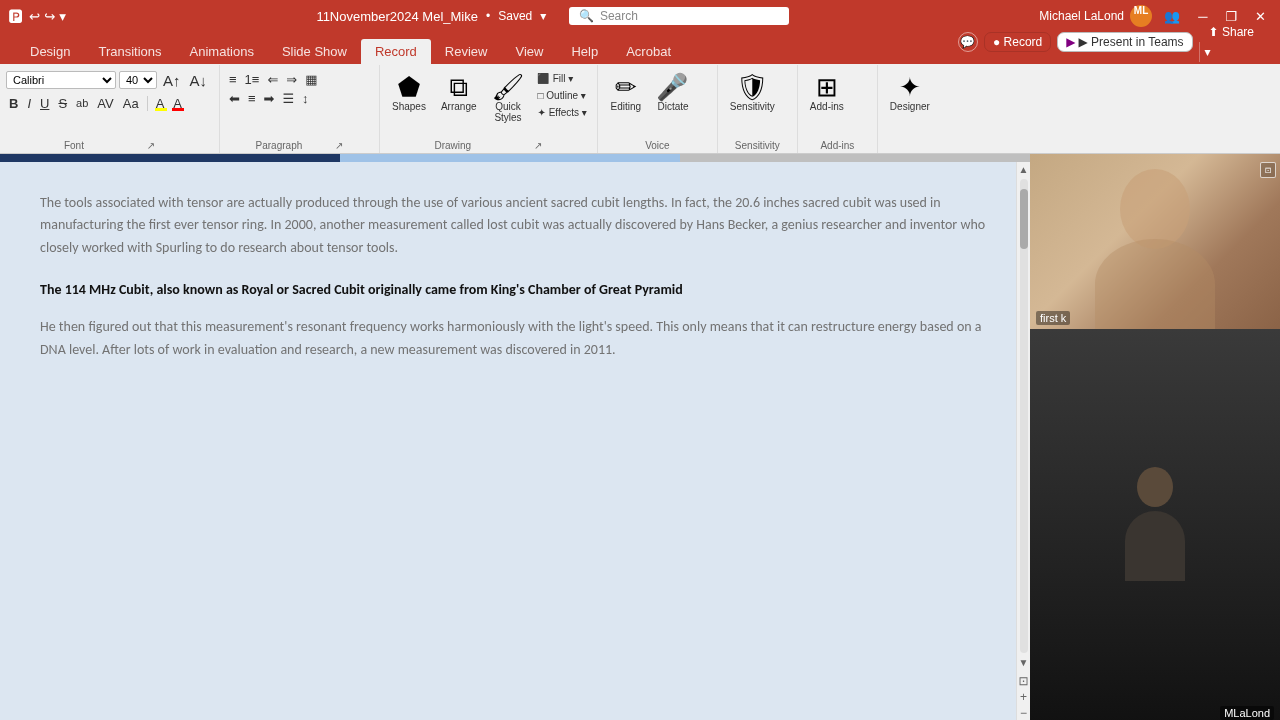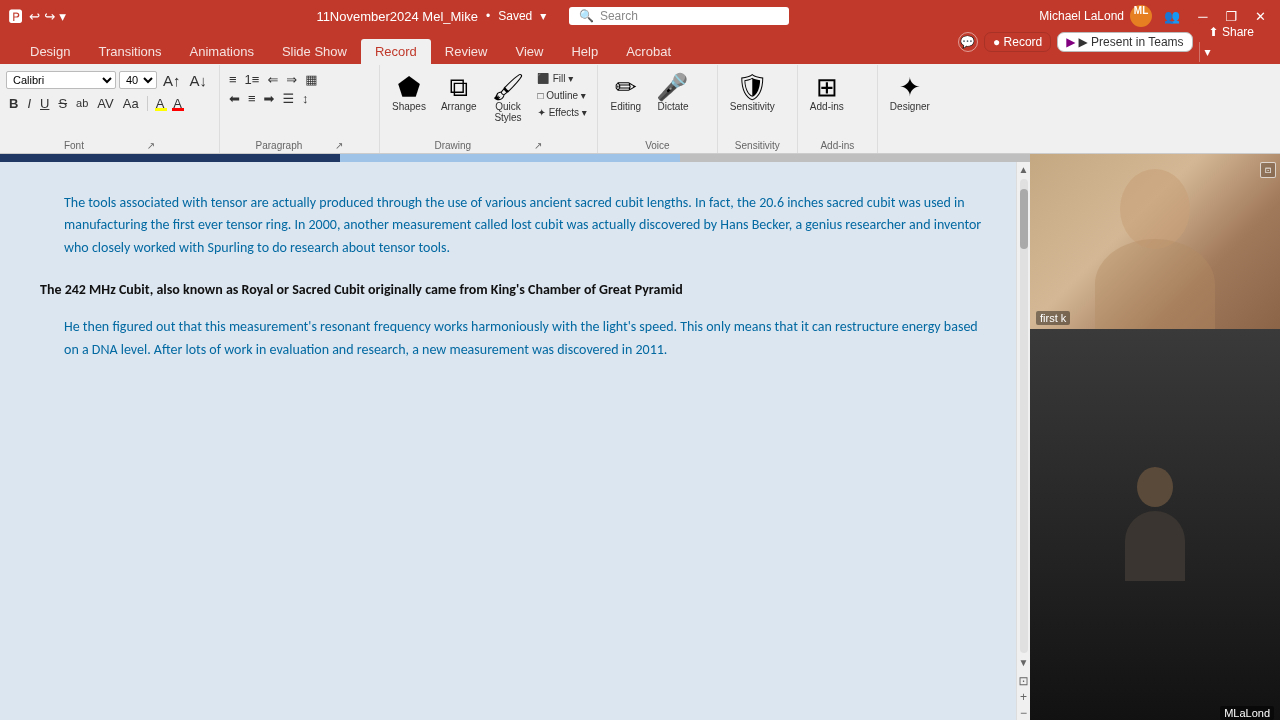--- a/index.html
+++ b/index.html
@@ -86,21 +86,21 @@
     .progress-seg2 { background: #9fc2e7; flex: 0 0 33%; }
     .progress-seg3 { background: #bfbfbf; flex: 1; }
 
     .slide-content {
       background: #dce6f1;
       padding: 30px 40px;
       height: 100%;
       overflow: hidden;
       font-family: 'Calibri', Arial, sans-serif;
     }
-    .slide-para { font-size: 14px; color: #0369a1; line-height: 1.6; margin-bottom: 20px; margin-left: 24px; }
+    .slide-para { font-size: 14px; color: #737373; line-height: 1.6; margin-bottom: 20px; }
     .slide-heading { font-size: 14px; font-weight: bold; color: #111; line-height: 1.5; margin-bottom: 10px; }
 
     
     .right-panel {
       width: 250px;
       background: #1a1a1a;
       display: flex;
       flex-direction: column;
     }
     .video-top {
@@ -403,21 +403,21 @@
 
     <div class="slide-progress-bar">
       <div class="progress-seg1"></div>
       <div class="progress-seg2"></div>
       <div class="progress-seg3"></div>
     </div>
 
     <div class="slide-content">
       <p class="slide-para">The tools associated with tensor are actually produced through the use of various ancient sacred cubit lengths. In fact, the 20.6 inches sacred cubit was used in manufacturing the first ever tensor ring. In 2000, another measurement called lost cubit was actually discovered by Hans Becker, a genius researcher and inventor who closely worked with Spurling to do research about tensor tools.</p>
 
-      <p class="slide-heading">The 242 MHz Cubit, also known as Royal or Sacred Cubit originally came from King's Chamber of Great Pyramid</p>
+      <p class="slide-heading">The 114 MHz Cubit, also known as Royal or Sacred Cubit originally came from King's Chamber of Great Pyramid</p>
 
       <p class="slide-para" style="margin-top:16px;">He then figured out that this measurement's resonant frequency works harmoniously with the light's speed. This only means that it can restructure energy based on a DNA level. After lots of work in evaluation and research, a new measurement was discovered in 2011.</p>
 
 
     </div>
 
     <div class="scroll-bar-area" style="position:absolute;right:0;top:8px;bottom:0;">
       <span class="scroll-up">▲</span>
       <div class="scroll-track">
         <div class="scroll-thumb"></div>

